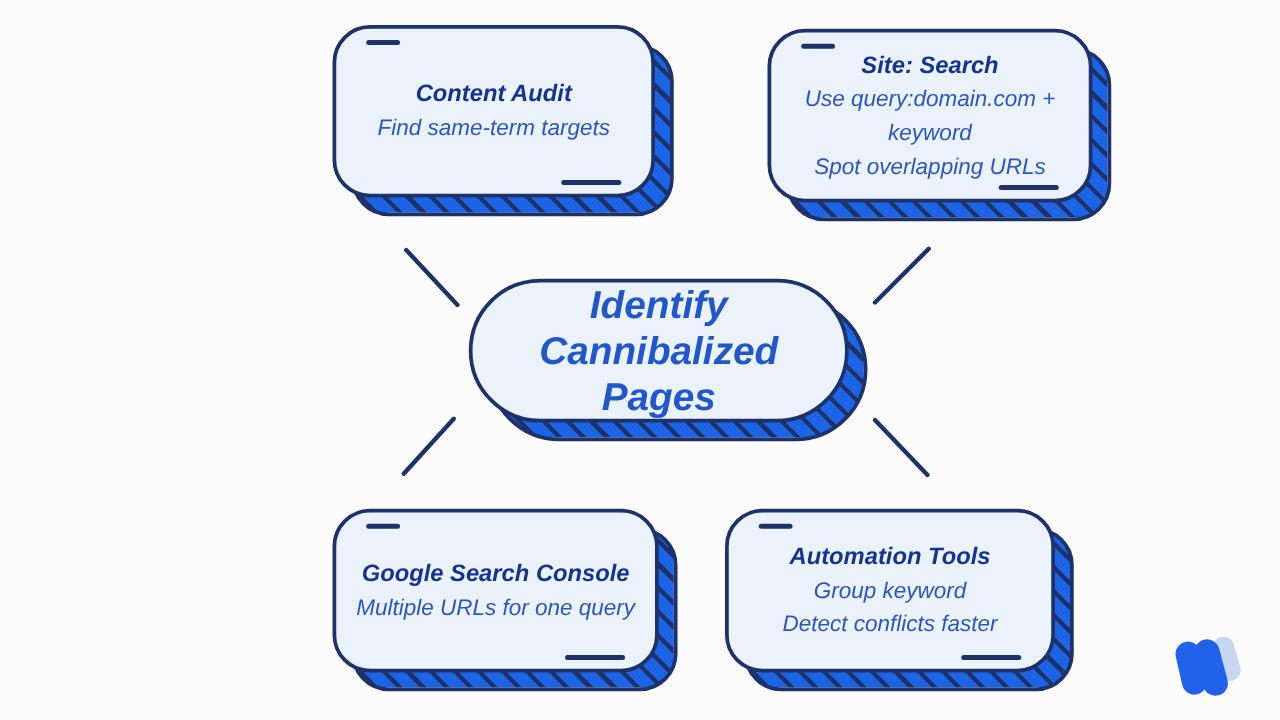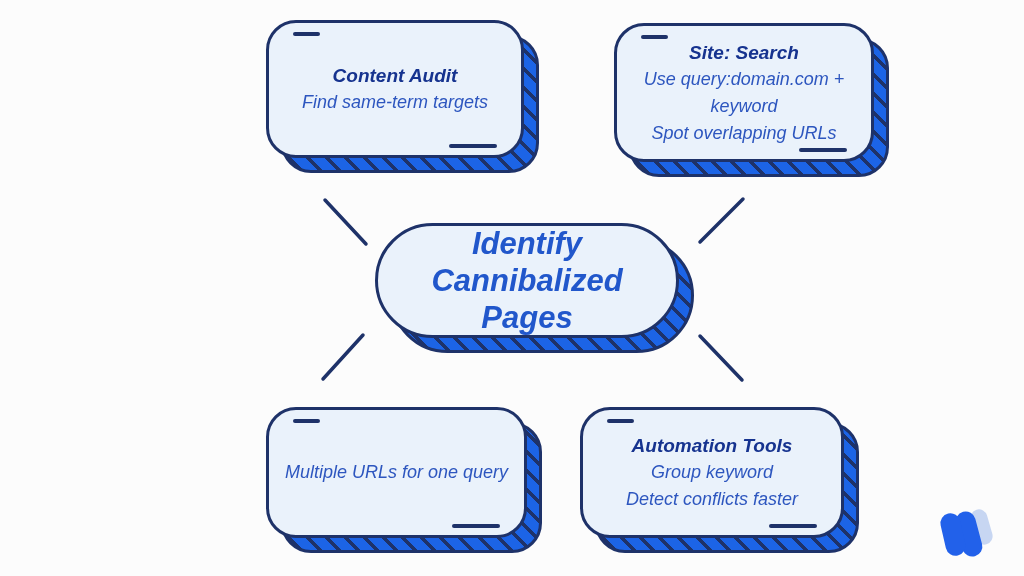--- a/index.html
+++ b/index.html
@@ -94,20 +94,21 @@
     <div class="face">
       <div class="center-line">Identify</div>
       <div class="center-line">Cannibalized Pages</div>
     </div>
   </div>
 
   <div class="node n-box" style="left:222px;top:407px;width:261px;height:131px">
     <div class="shadow"></div>
     <div class="face">
       <span class="dash dash-top"></span>
+      <div class="title">Google Search Console</div>
       <div class="line">Multiple URLs for one query</div>
       <span class="dash dash-bottom"></span>
     </div>
   </div>
 
   <div class="node n-box" style="left:536px;top:407px;width:264px;height:131px">
     <div class="shadow"></div>
     <div class="face">
       <span class="dash dash-top"></span>
       <div class="title">Automation Tools</div>

